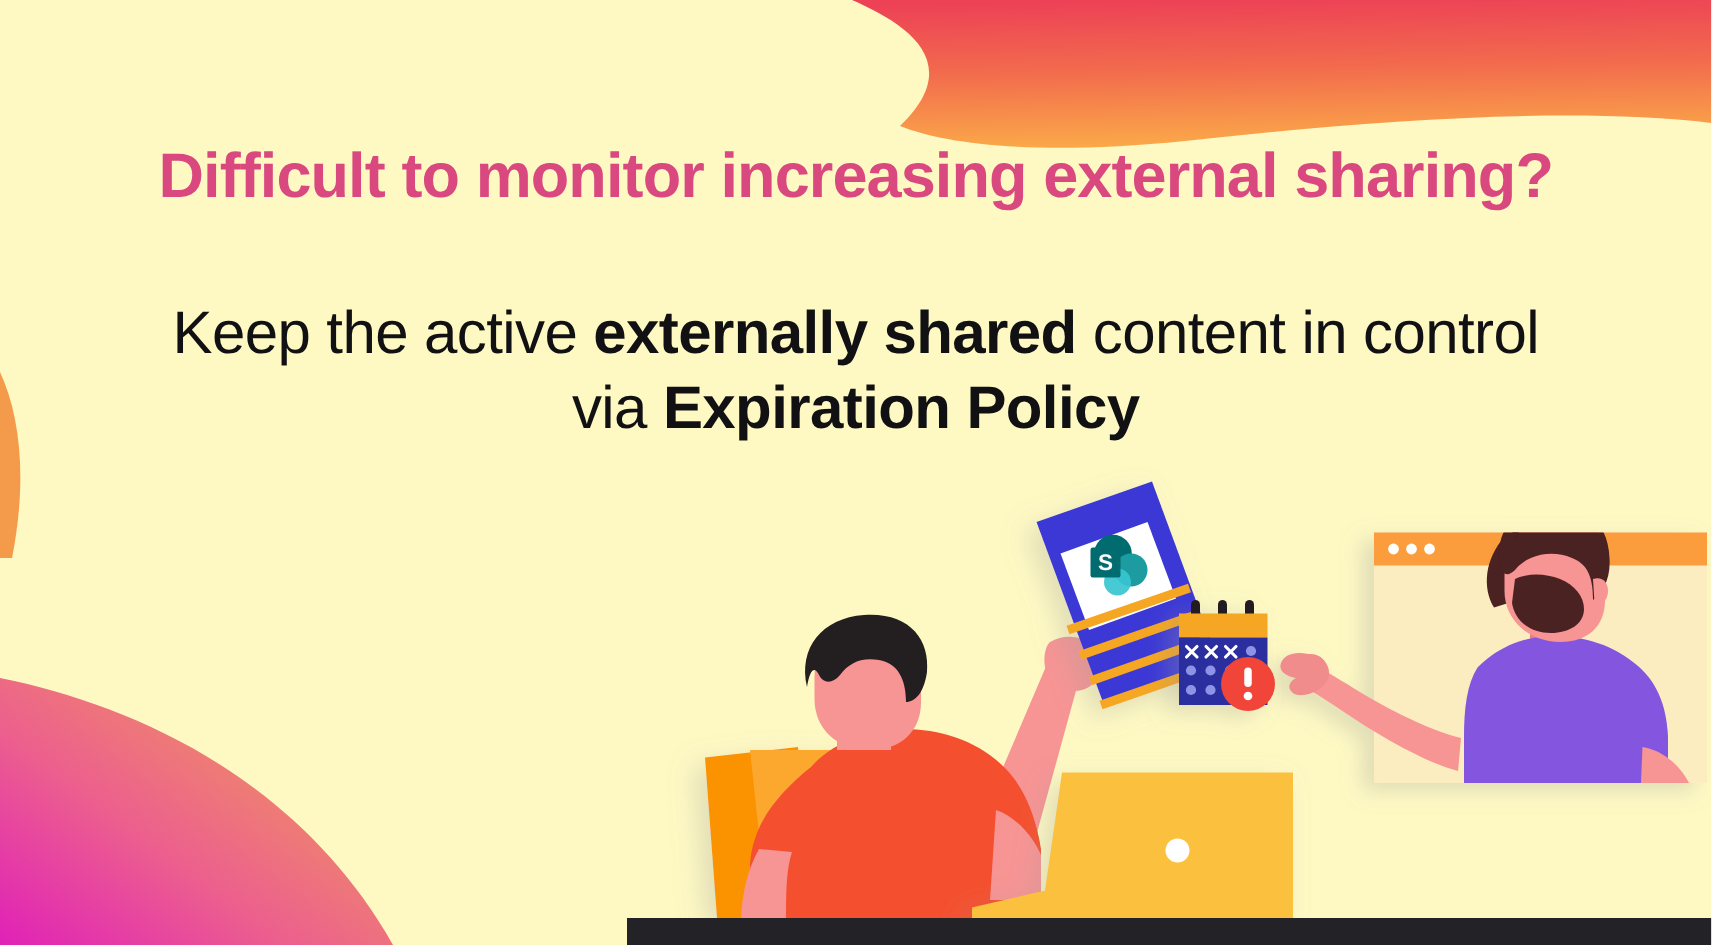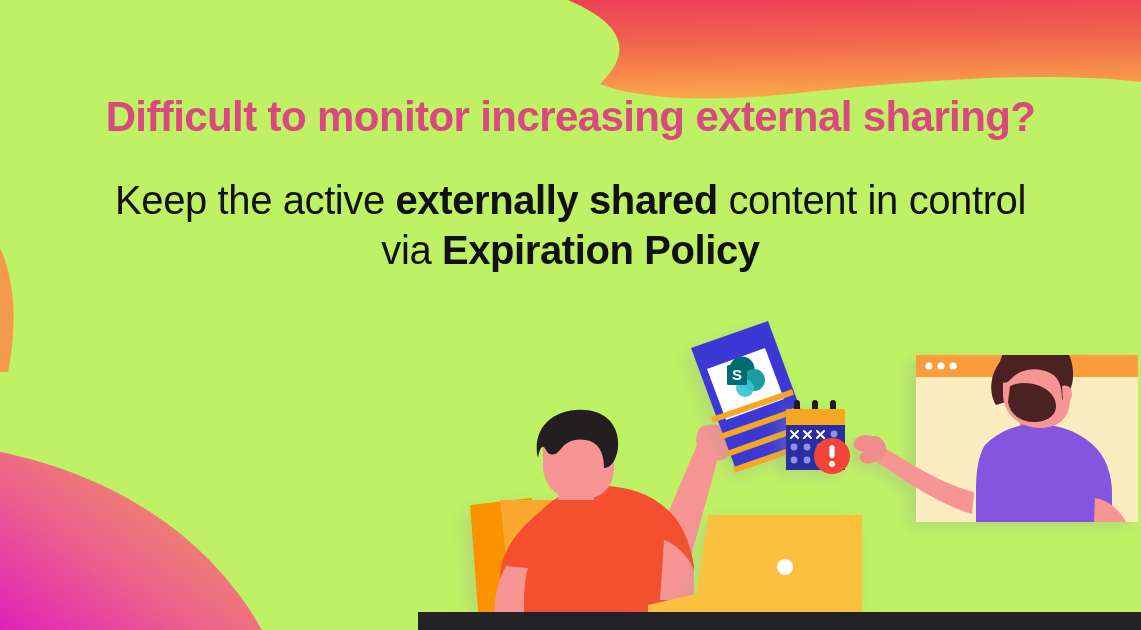--- a/index.html
+++ b/index.html
@@ -5,21 +5,21 @@
   * { margin:0; padding:0; box-sizing:border-box; }
   html, body {
     width:1141px; height:630px;
     background:#ffffff;
     font-family:"Liberation Sans", sans-serif;
     overflow:hidden;
   }
   #stage {
     position:relative;
     width:1141px; height:630px;
-    background:#bef264;
+    background:#fef9c3;
     overflow:hidden;
   }
 
   
   .bg-layer { position:absolute; inset:0; pointer-events:none; }
   .bg-layer svg { display:block; width:1141px; height:630px; }
 
   
   .headline-block {
     position:absolute;
@@ -30,21 +30,21 @@
   }
   .headline {
     font-size:42px;
     font-weight:bold;
     letter-spacing:-0.6px;
     line-height:1.0;
     color:#D9487E;
     white-space:nowrap;
   }
   .subline-1 {
-    margin-top:42px;
+    margin-top:64px;
     font-size:40px;
     font-weight:400;
     line-height:1.0;
     color:#111114;
     letter-spacing:-0.4px;
     white-space:nowrap;
   }
   .subline-2 {
     margin-top:10px;
     font-size:40px;

